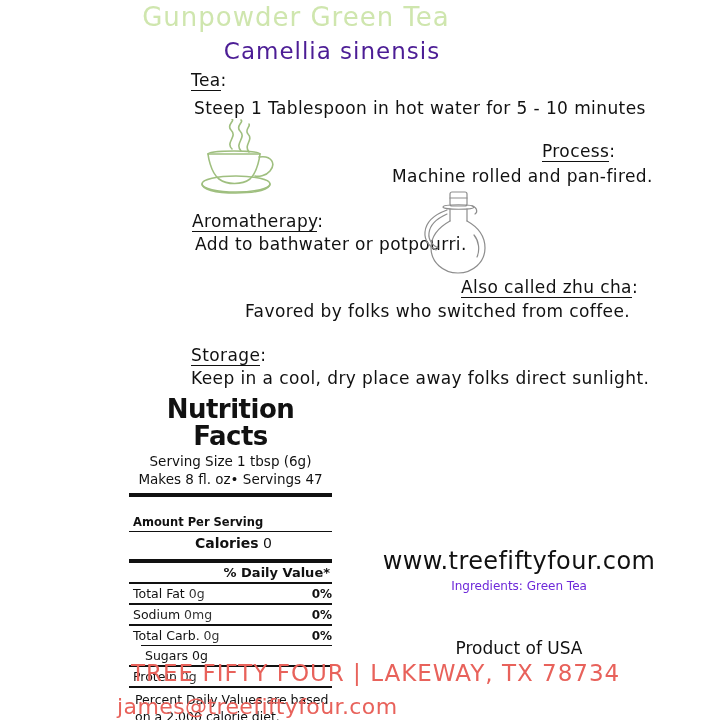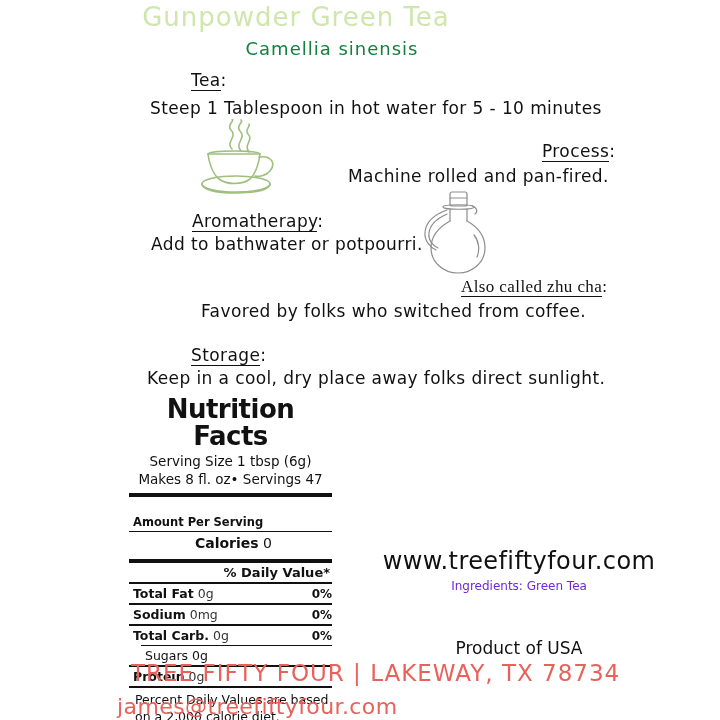--- a/index.html
+++ b/index.html
@@ -41,22 +41,22 @@
     font-size: 26px;
     color: #cfe6ae;
     letter-spacing: 1px;
   }
   .title-sub {
     position: absolute;
     left: 0;
     top: 38px;
     width: 664px;
     text-align: center;
-    font-size: 18px;
-    color: #15803d;
+    font-size: 23px;
+    color: #4c1d95;
     letter-spacing: 1px;
   }
 
   
   .head {
     position: absolute;
     font-size: 17px;
     color: #111;
     white-space: nowrap;
   }
@@ -68,33 +68,34 @@
   }
   .head .colon {
     font-size: 17px;
   }
 
   .body-line {
     position: absolute;
     font-size: 17px;
     color: #111;
     white-space: nowrap;
+    margin-left: 44px;
   }
 
   
   #tea-head      { left: 149px; top: 70px; }
   #tea-text      { left: 150px; top: 98px; }
 
   #process-head  { left: 500px; top: 141px; }
   #process-text  { left: 348px; top: 166px; }
 
   #aroma-head    { left: 150px; top: 211px; }
   #aroma-text    { left: 151px; top: 234px; }
 
-  #zhucha-head   { left: 419px; top: 277px; font-family: Liberation Serif, serif; }
+  #zhucha-head   { left: 419px; top: 277px; }
   #zhucha-text   { left: 201px; top: 301px; }
 
   #storage-head  { left: 149px; top: 345px; }
   #storage-text  { left: 147px; top: 368px; }
 
   
   .illus {
     position: absolute;
   }
   #teacup-illustration { left: 186px; top: 119px; }
@@ -136,21 +137,21 @@
     border-top: 1.5px solid #111;
     margin-left: 12px;
   }
   .nf-row {
     display: flex;
     justify-content: space-between;
     align-items: baseline;
     font-size: 12.5px;
     padding: 2px 0 2px 4px;
   }
-  .nf-row .nm { font-weight: bold; text-align: center; }
+  .nf-row .nm { font-weight: normal; text-align: center; }
   .nf-row .vl { font-weight: normal; color: #333; }
   .nf-row .dv { font-weight: bold; font-size: 12px; }
   .nf-amount {
     font-size: 11.5px;
     font-weight: bold;
     padding: 18px 0 2px 4px;
   }
   .nf-cal {
     font-size: 14px;
     padding: 3px 0 3px 6px;

